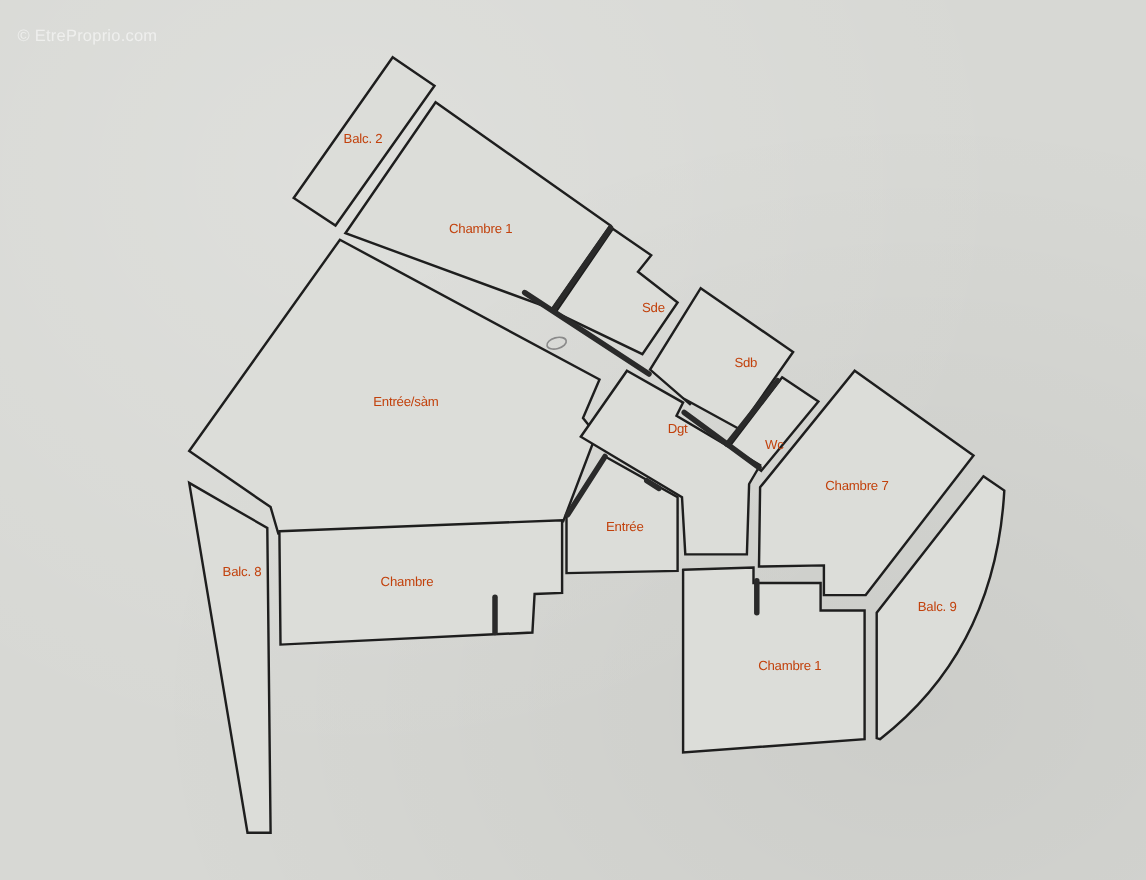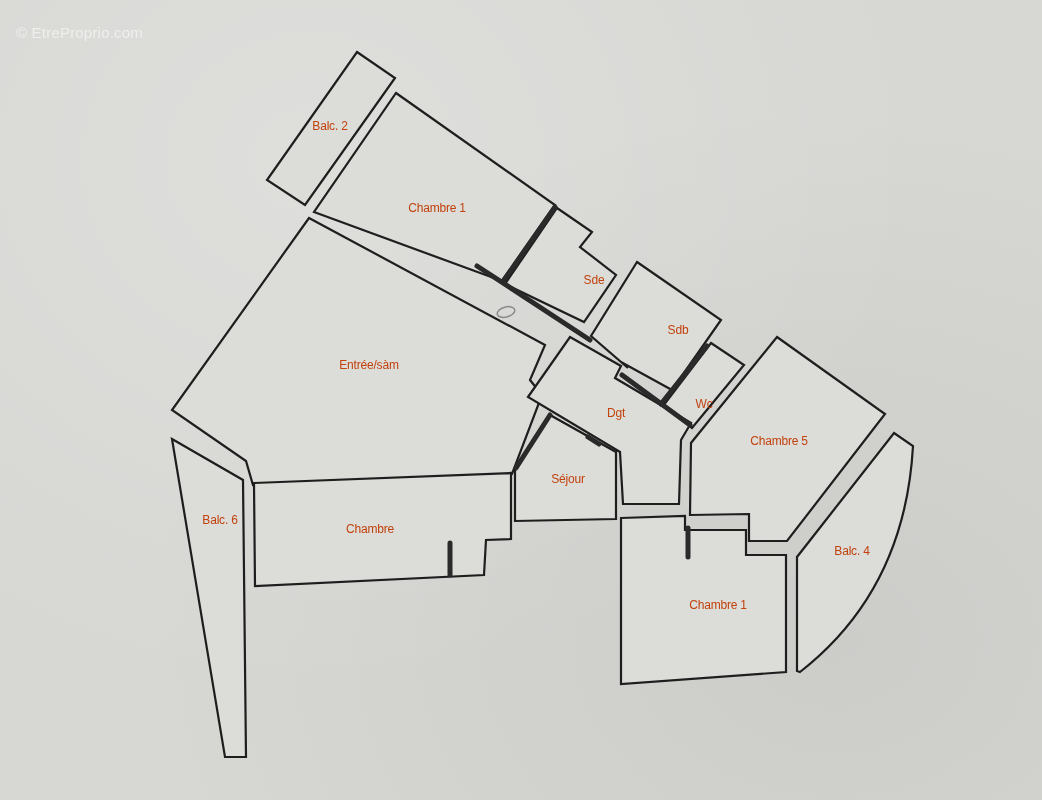--- a/index.html
+++ b/index.html
@@ -75,19 +75,19 @@
 
   <ellipse cx="506" cy="312" rx="9" ry="5" transform="rotate(-15 506 312)" fill="none" stroke="#8a8a8a" stroke-width="1.5"></ellipse>
 </svg>
 
 <div class="room-label" style="left:330px;top:126px">Balc. 2</div>
 <div class="room-label" style="left:437px;top:208px">Chambre 1</div>
 <div class="room-label" style="left:594px;top:280px">Sde</div>
 <div class="room-label" style="left:678px;top:330px">Sdb</div>
 <div class="room-label" style="left:369px;top:365px">Entrée/sàm</div>
 <div class="room-label" style="left:704px;top:404px">Wc</div>
-<div class="room-label" style="left:616px;top:413px">Dgt</div>
-<div class="room-label" style="left:779px;top:441px">Chambre 5</div>
-<div class="room-label" style="left:568px;top:479px">Séjour</div>
-<div class="room-label" style="left:220px;top:520px">Balc. 6</div>
+<div class="room-label" style="left:616px;top:390px">Dgt</div>
+<div class="room-label" style="left:779px;top:441px">Chambre 7</div>
+<div class="room-label" style="left:568px;top:479px">Entrée</div>
+<div class="room-label" style="left:220px;top:520px">Balc. 8</div>
 <div class="room-label" style="left:370px;top:529px">Chambre</div>
-<div class="room-label" style="left:852px;top:551px">Balc. 4</div>
+<div class="room-label" style="left:852px;top:551px">Balc. 9</div>
 <div class="room-label" style="left:718px;top:605px">Chambre 1</div>
 
 </body></html>

